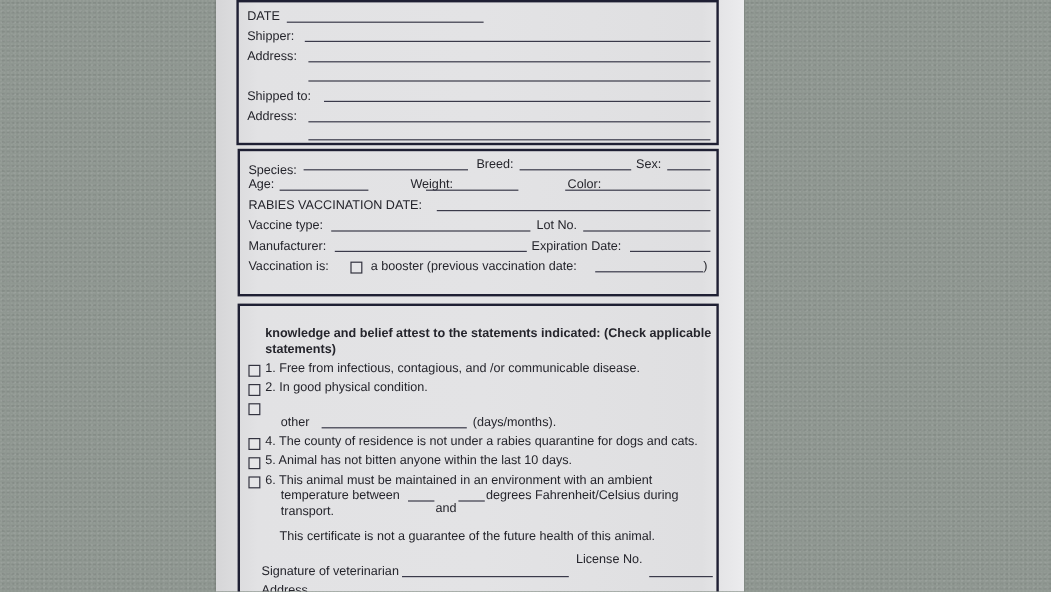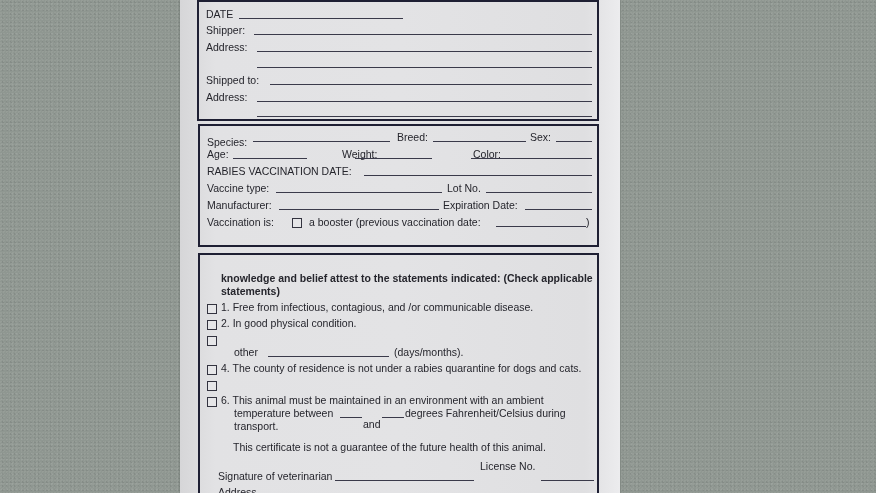--- a/index.html
+++ b/index.html
@@ -132,20 +132,21 @@
 
   <div class="cb" style="left:27px; top:336px;"></div>
   <span class="txt" style="left:54px; top:346px;">other</span>
   <div class="blank" style="left:88px; top:356px; width:121px;"></div>
   <span class="txt" style="left:214px; top:346px;">(days/months).</span>
 
   <div class="cb" style="left:27px; top:365px;"></div>
   <span class="txt" style="left:41px; top:362px;">4. The county of residence is not under a rabies quarantine for dogs and cats.</span>
 
   <div class="cb" style="left:27px; top:381px;"></div>
+  <span class="txt" style="left:41px; top:378px;">5. Animal has not bitten anyone within the last 10 days.</span>
 
   <div class="cb" style="left:27px; top:397px;"></div>
   <span class="txt" style="left:41px; top:394px;">6. This animal must be maintained in an environment with an ambient</span>
   <span class="txt" style="left:54px; top:407px;">temperature between</span>
   <div class="blank" style="left:160px; top:417px; width:22px;"></div>
   <span class="txt" style="left:183px; top:407px;margin-top:11px;">and</span>
   <div class="blank" style="left:202px; top:417px; width:22px;"></div>
   <span class="txt" style="left:225px; top:407px;">degrees Fahrenheit/Celsius during</span>
   <span class="txt" style="left:54px; top:420px;">transport.</span>
 

